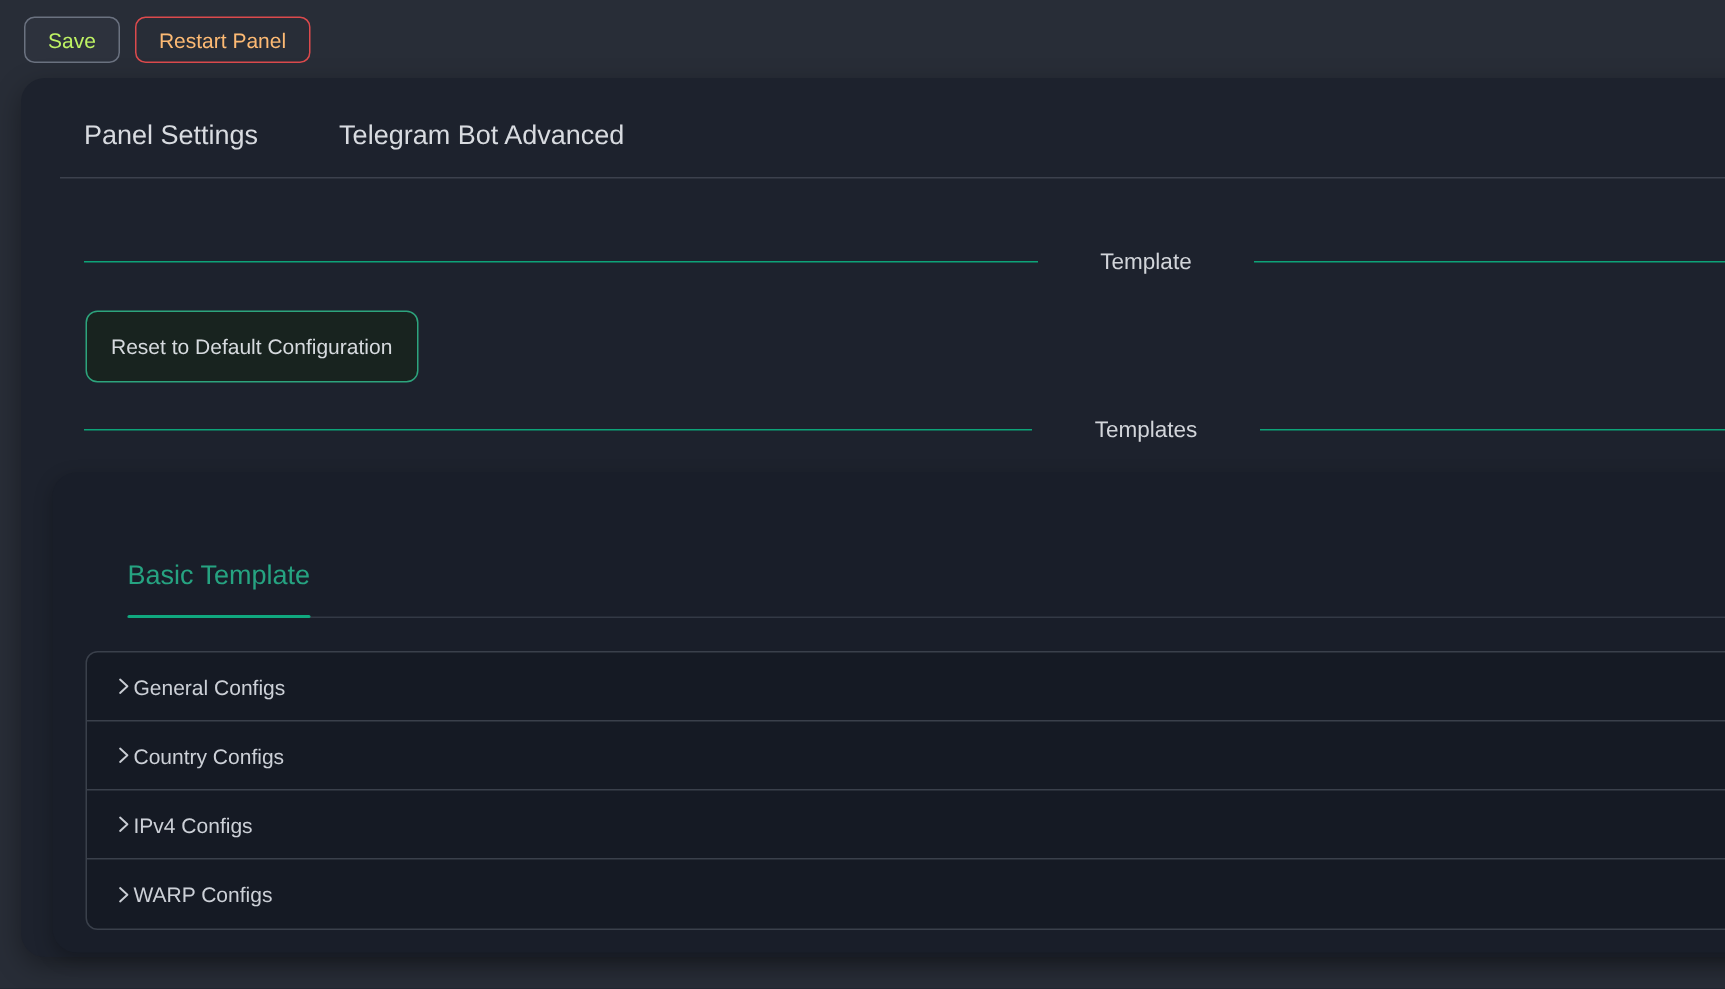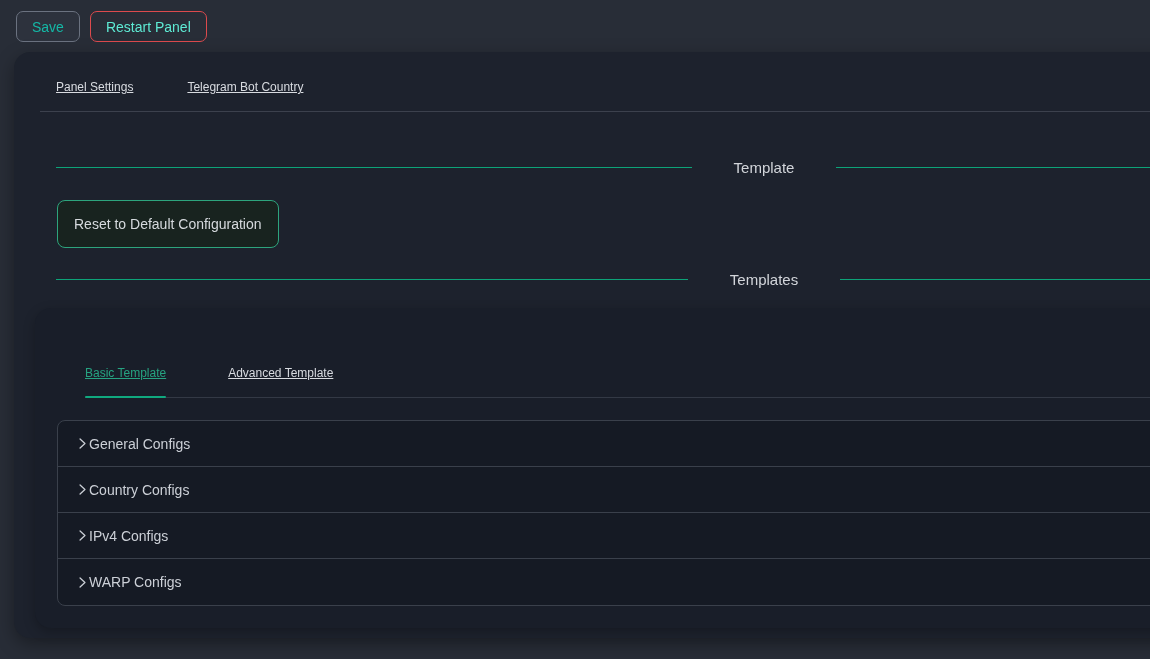--- a/index.html
+++ b/index.html
@@ -13,39 +13,39 @@
   
   .topbar {
     position:absolute; left:0; top:0; width:1150px; height:52px;
     display:flex; align-items:flex-start; padding:11px 0 0 16px; gap:10px;
   }
   .btn {
     height:31px; display:inline-flex; align-items:center;
     padding:0 15px; border-radius:7px; font-size:14px; cursor:pointer;
     background:transparent; border:1px solid transparent; line-height:1;
   }
-  .btn-save { background:#2d323d; border-color:#6b7280; color:#14b8a6; }
-  .btn-restart { background:transparent; border-color:#dc4a4d; color:#5eead4; }
+  .btn-save { background:#2d323d; border-color:#6b7280; color:#bef264; }
+  .btn-restart { background:transparent; border-color:#dc4a4d; color:#fdba74; }
 
   
   .main-card {
     position:absolute; left:14px; top:52px; width:1458px; height:586px;
     background:#1d222d; border-radius:16px;
     box-shadow:0 6px 18px rgba(0,0,0,0.35);
   }
 
   
   .main-tabs {
     margin:28px 26px 0 26px;
     border-bottom:1px solid #3c414d;
     display:flex; gap:54px; padding-left:16px;
   }
   .tab {
-    padding-bottom:17px; font-size:12px; color:#d8dbe0;
-    position:relative; cursor:pointer; white-space:nowrap;text-decoration:underline;
+    padding-bottom:17px; font-size:18px; color:#d8dbe0;
+    position:relative; cursor:pointer; white-space:nowrap;
   }
   .tab.active { color:#26a381; }
   .tab.active::after {
     content:""; position:absolute; left:0; right:0; bottom:-1px;
     height:2px; background:#10a97f; border-radius:2px;
   }
 
   
   .divider {
     display:flex; align-items:center; height:20px;
@@ -100,42 +100,41 @@
 
 <div class="topbar">
   <button class="btn btn-save">Save</button>
   <button class="btn btn-restart">Restart Panel</button>
 </div>
 
 <div class="main-card">
 
   <div class="main-tabs">
     <div class="tab">Panel Settings</div>
-    <div class="tab">Telegram Bot Country</div>
+    <div class="tab">Telegram Bot Advanced</div>
   </div>
 
   <div class="divider divider-actions">
     <span class="line"></span>
     <span class="divider-text">Template</span>
     <span class="line"></span>
   </div>
 
   <button class="btn btn-reset">Reset to Default Configuration</button>
 
   <div class="divider divider-templates">
     <span class="line"></span>
     <span class="divider-text">Templates</span>
     <span class="line"></span>
   </div>
 
   <div class="templates-card">
 
     <div class="inner-tabs">
       <div class="tab active">Basic Template</div>
-      <div class="tab">Advanced Template</div>
     </div>
 
     <div class="collapse-group">
       <div class="collapse-row">
         <span class="chev">
           <svg viewBox="0 0 16 16" fill="none" stroke="currentColor" stroke-width="1.6" stroke-linecap="round" stroke-linejoin="round">
               <polyline points="5,2.5 11,8 5,13.5"></polyline>
             </svg>
         </span>
         <span class="collapse-label">General Configs</span>

